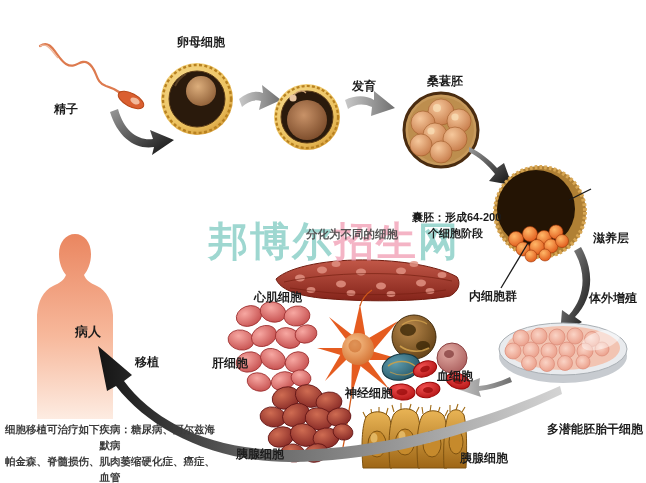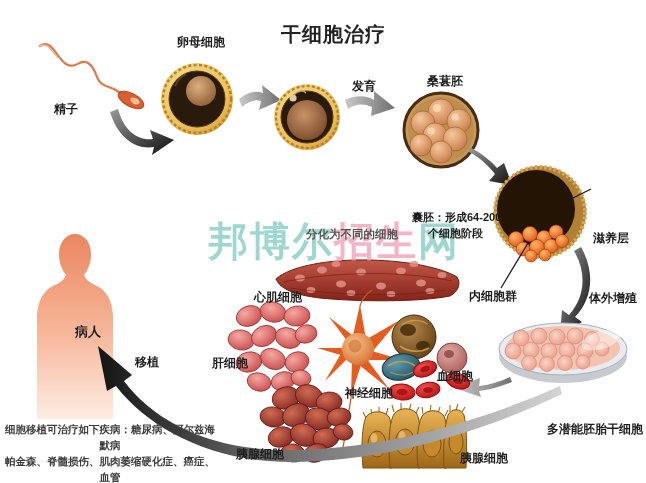--- a/index.html
+++ b/index.html
@@ -331,21 +331,20 @@
              C 38,301 43,291 53,286 C 60,283 64,280 66,275 C 62,270 59,263 59,254
              C 59,242 66,234 75,234 Z" fill="url(#patientGrad)"></path>
 
     <path d="M 560,386 C 480,422 380,450 285,450 C 212,450 154,422 124,381
              L 132,375 L 98,346 L 107,391 L 116,386
              C 150,430 214,462 290,462 C 386,462 482,432 562,394 Z" fill="url(#bigArrow)"></path>
   </svg>
 
   <div id="watermark"><span class="teal">邦博尔</span><span class="pink">招生</span><span class="teal">网</span></div>
 
-  <div id="title">干细胞治疗</div>
   <div class="lbl" style="left:54px;top:103px;">精子</div>
   <div class="lbl" style="left:177px;top:36px;">卵母细胞</div>
   <div class="lbl" style="left:352px;top:80px;">发育</div>
   <div class="lbl" style="left:427px;top:75px;">桑葚胚</div>
   <div class="lbl" style="left:593px;top:184px;margin-top:48px;">滋养层</div>
   <div class="lbl small" style="left:412px;top:211px;">囊胚：形成64-200</div>
   <div class="lbl small" style="left:428px;top:227px;">个细胞阶段</div>
   <div class="lbl" style="left:469px;top:290px;">内细胞群</div>
   <div class="lbl" style="left:589px;top:292px;">体外增殖</div>
   <div id="diff-label">分化为不同的细胞</div>

